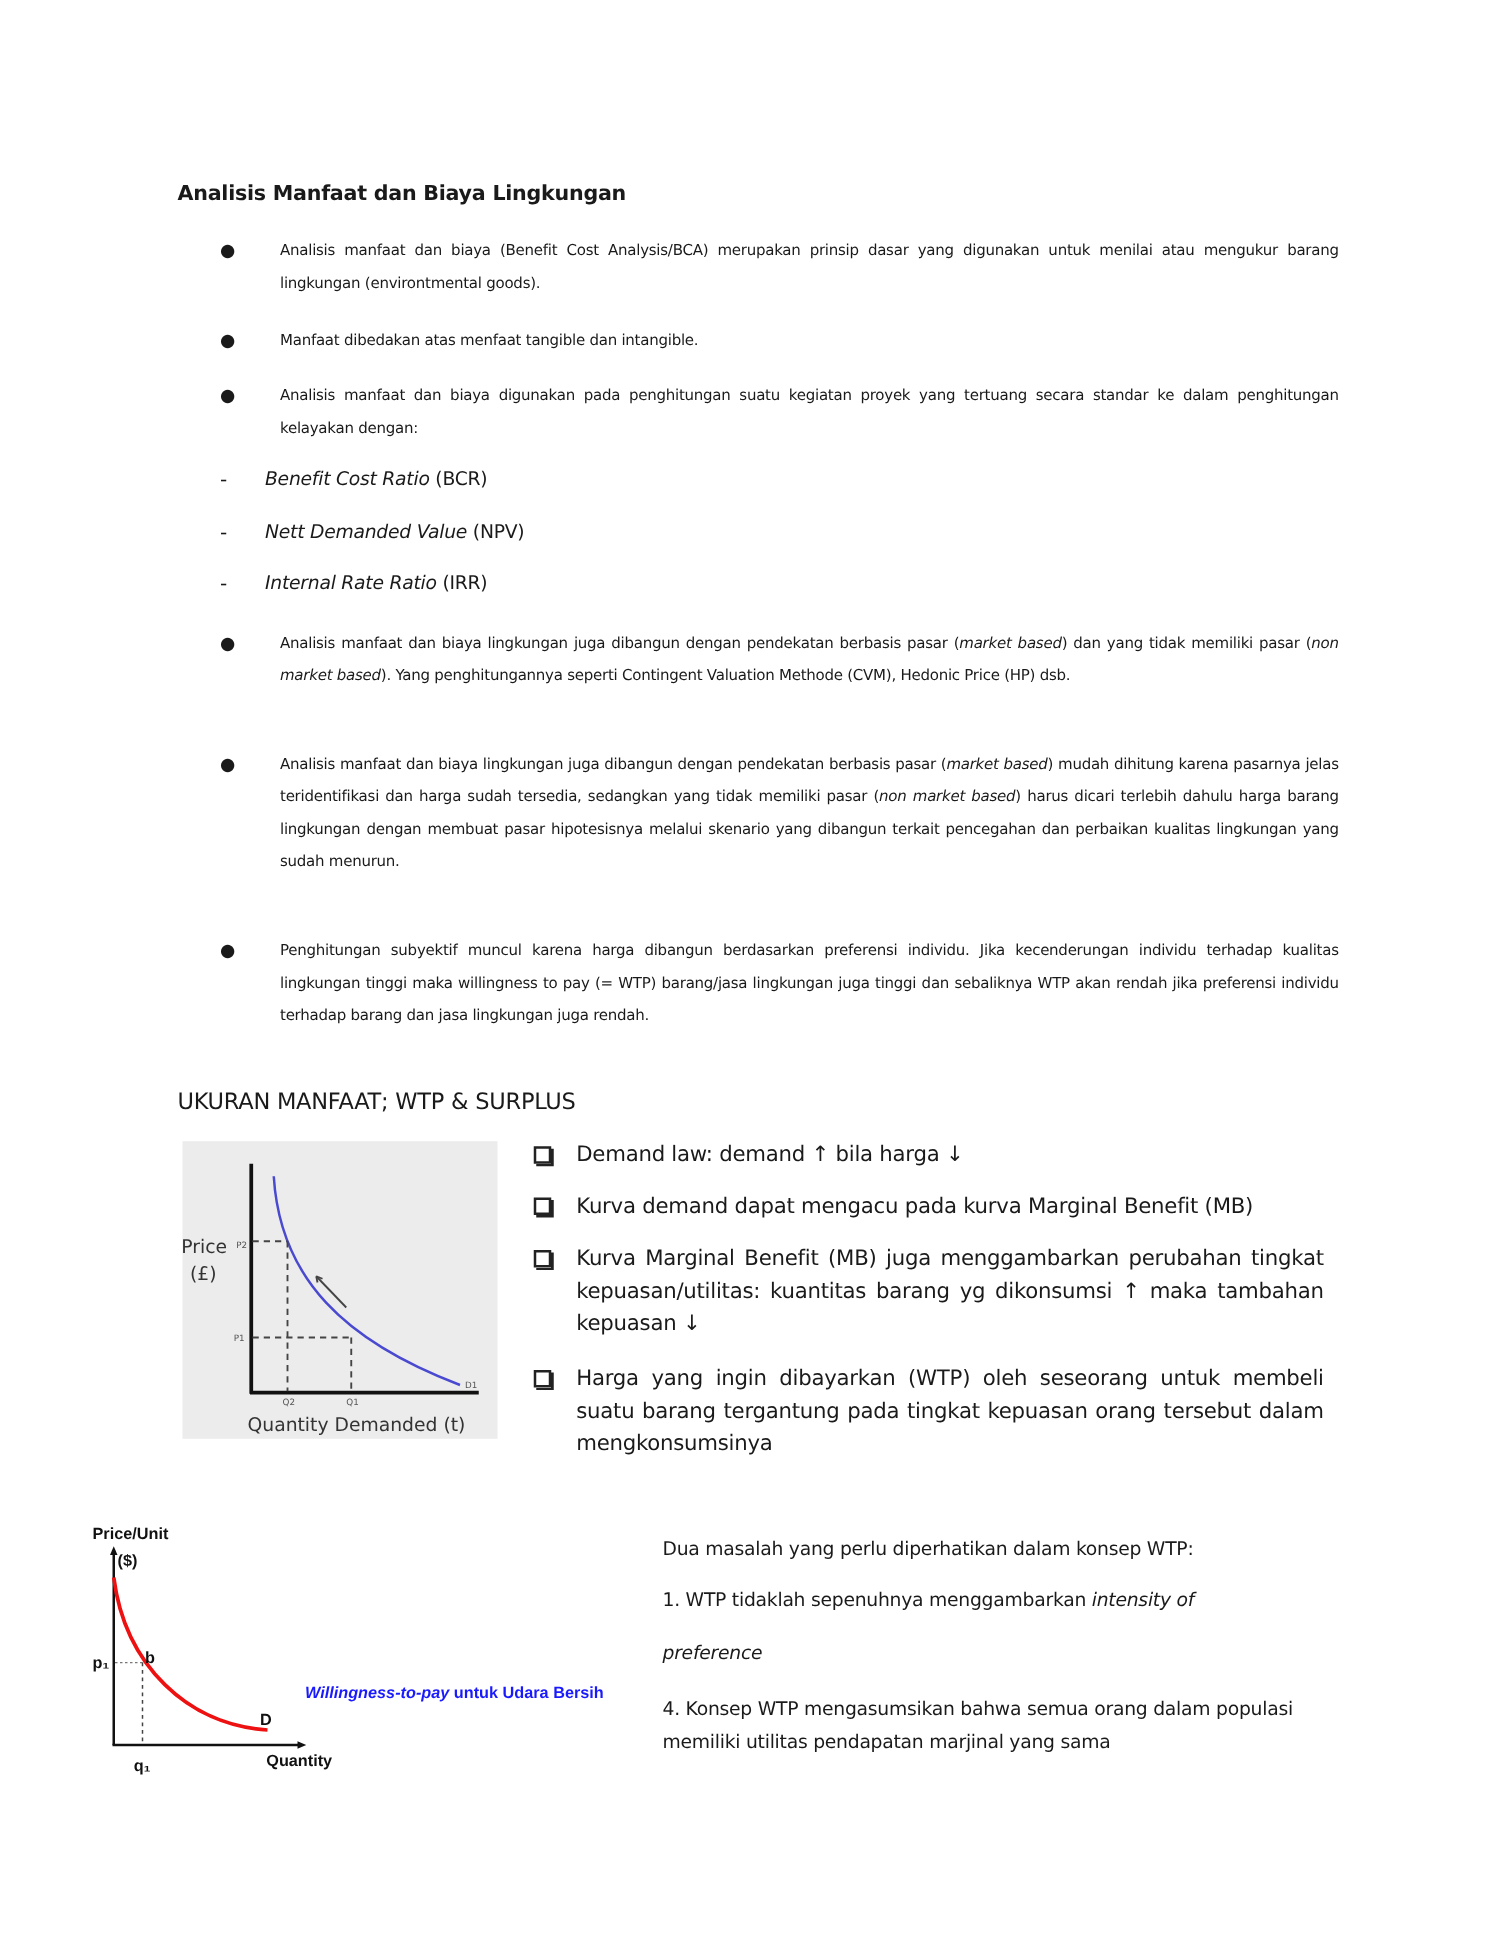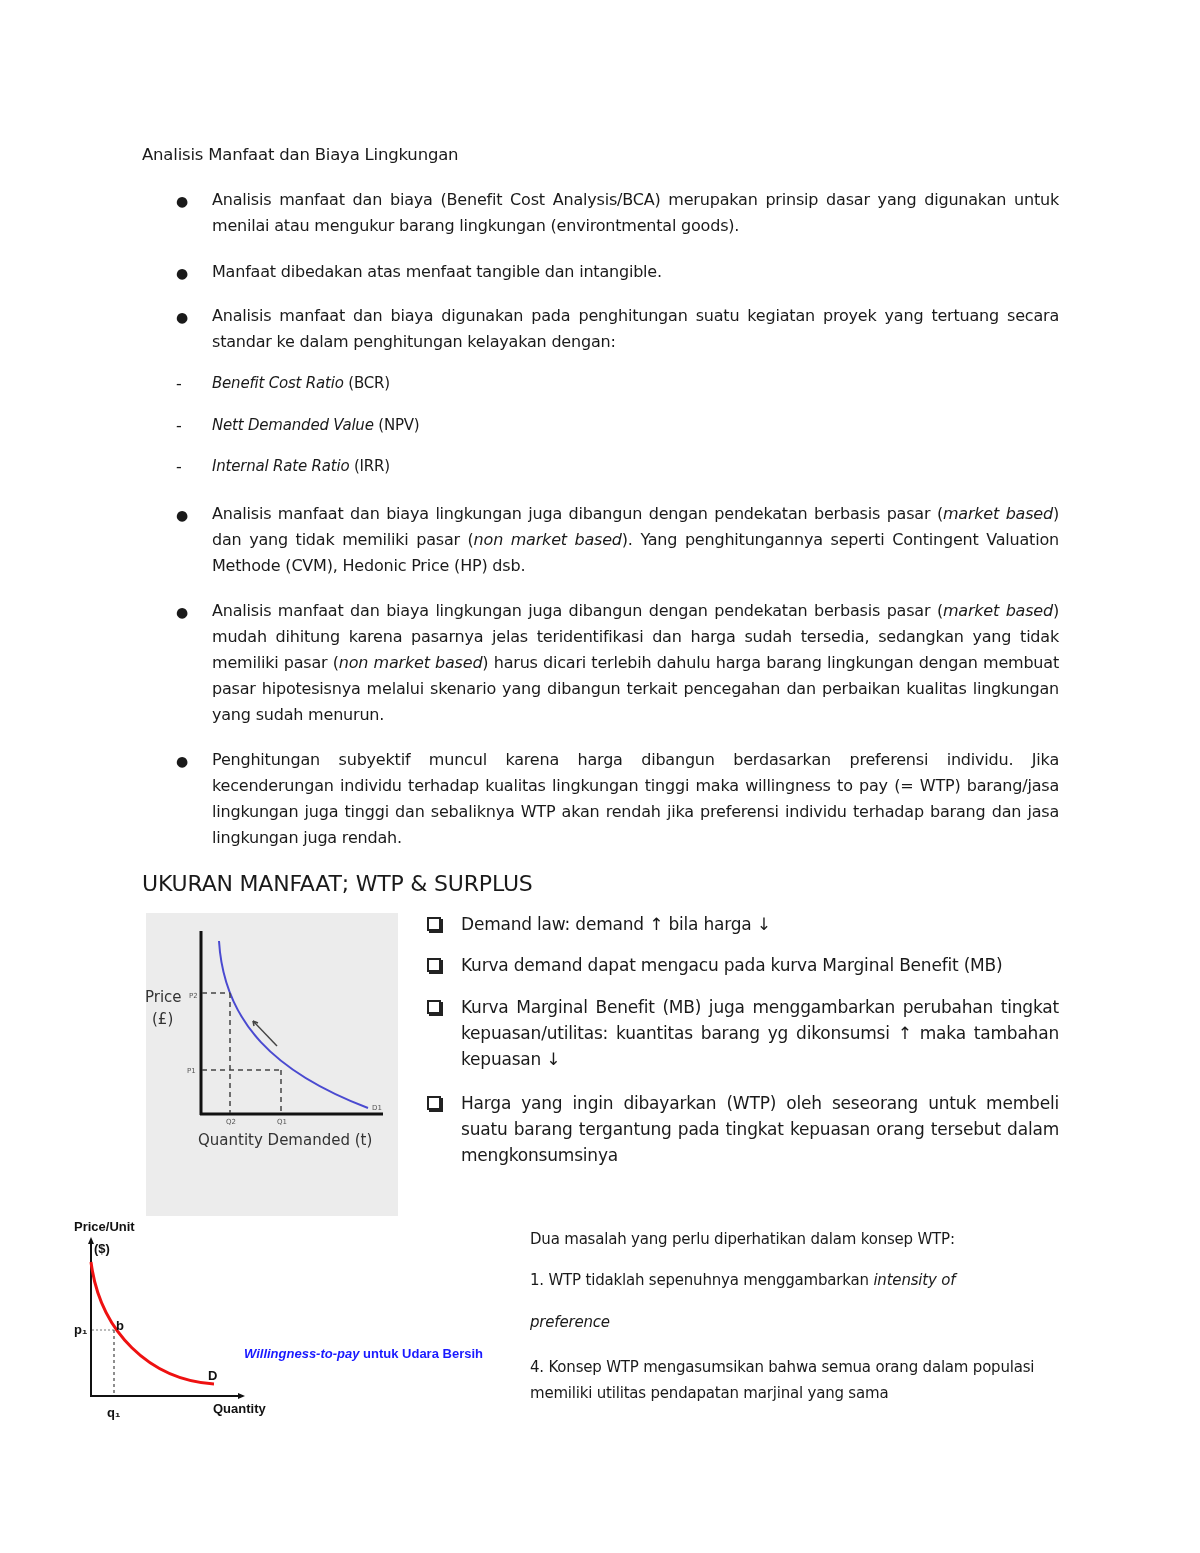--- a/index.html
+++ b/index.html
@@ -1,25 +1,25 @@
 <!DOCTYPE html>
 <html><head>
 <meta charset="utf-8">
 <style>
   html, body { margin:0; padding:0; background:#ffffff; }
   body { width:1200px; height:1553px; position:relative; overflow:hidden;
          font-family:"DejaVu Sans", "Liberation Sans", sans-serif; color:#1a1a1a; }
   .abs { position:absolute; }
-  .title { left:142px; top:145px; font-size:16.5px; font-weight:normal; letter-spacing:-0.2px; }
-  .para { position:absolute; left:212px; width:847px; font-size:16px; line-height:26px; text-align:justify; letter-spacing:-0.2px; }
+  .title { left:142px; top:145px; font-size:16.5px; font-weight:bold; letter-spacing:-0.2px; }
+  .para { position:absolute; left:224px; width:847px; font-size:12px; line-height:26px; text-align:justify; letter-spacing:-0.2px; }
   .para.last-left { text-align-last:left; }
   .bullet { position:absolute; left:176px; font-size:14px; }
   .dash { position:absolute; left:176px; font-size:16px; }
   .sub { position:absolute; left:212px; font-size:15px; letter-spacing:-0.2px; }
-  .heading2 { left:142px; top:871px; font-size:22px; letter-spacing:-0.2px; }
+  .heading2 { left:142px; top:871px; font-size:18px; letter-spacing:-0.2px; }
   .check { position:absolute; left:427px; width:14px; height:14px; border:2px solid #222; box-shadow:2px 2px 0 #222; box-sizing:border-box; }
   .cpara { position:absolute; left:461px; width:598px; font-size:17px; line-height:26px; text-align:justify; letter-spacing:-0.2px; }
   .rpara { position:absolute; left:530px; font-size:15px; letter-spacing:-0.2px; }
   i { font-style:italic; }
 </style>
 </head>
 <body>
 
 <div class="abs title">Analisis Manfaat dan Biaya Lingkungan</div>
 
@@ -43,21 +43,21 @@
 <div class="para last-left" style="top:501px"><span>Analisis manfaat dan biaya lingkungan juga dibangun dengan pendekatan berbasis pasar (</span><i>market based</i><span>) dan yang tidak memiliki pasar (</span><i>non market based</i><span>). Yang penghitungannya seperti Contingent Valuation Methode (CVM), Hedonic Price (HP) dsb.</span></div>
 
 <span class="bullet" style="top:604px">●</span>
 <div class="para last-left" style="top:598px"><span>Analisis manfaat dan biaya lingkungan juga dibangun dengan pendekatan berbasis pasar (</span><i>market based</i><span>) mudah dihitung karena pasarnya jelas teridentifikasi dan harga sudah tersedia, sedangkan yang tidak memiliki pasar (</span><i>non market based</i><span>) harus dicari terlebih dahulu harga barang lingkungan dengan membuat pasar hipotesisnya melalui skenario yang dibangun terkait pencegahan dan perbaikan kualitas lingkungan yang sudah menurun.</span></div>
 
 <span class="bullet" style="top:753px">●</span>
 <div class="para last-left" style="top:747px">Penghitungan subyektif muncul karena harga dibangun berdasarkan preferensi individu. Jika kecenderungan individu terhadap kualitas lingkungan tinggi maka willingness to pay (= WTP) barang/jasa lingkungan juga tinggi dan sebaliknya WTP akan rendah jika preferensi individu terhadap barang dan jasa lingkungan juga rendah.</div>
 
 <div class="abs heading2">UKURAN MANFAAT; WTP &amp; SURPLUS</div>
 
-<div class="abs" style="left:146px;top:913px;width:252px;height:303px;background:#ececec;">
+<div class="abs" style="left:146px;top:913px;width:252px;height:238px;background:#ececec;">
   <svg width="252" height="238" viewBox="0 0 252 238">
     <line x1="55" y1="18" x2="55" y2="202" stroke="#111" stroke-width="3"></line>
     <line x1="54" y1="201" x2="237" y2="201" stroke="#111" stroke-width="3"></line>
     <path d="M73 28 C 78 110, 130 160, 222 195" fill="none" stroke="#4a4ad0" stroke-width="2"></path>
     <line x1="56" y1="80" x2="84" y2="80" stroke="#444" stroke-width="1.5" stroke-dasharray="5,4"></line>
     <line x1="84" y1="80" x2="84" y2="200" stroke="#444" stroke-width="1.5" stroke-dasharray="5,4"></line>
     <line x1="56" y1="157" x2="135" y2="157" stroke="#444" stroke-width="1.5" stroke-dasharray="5,4"></line>
     <line x1="135" y1="157" x2="135" y2="200" stroke="#444" stroke-width="1.5" stroke-dasharray="5,4"></line>
     <line x1="131" y1="133" x2="107" y2="108" stroke="#444" stroke-width="1.5"></line>
     <path d="M107 108 L112 110 M107 108 L108 113" stroke="#444" stroke-width="1.5"></path>

